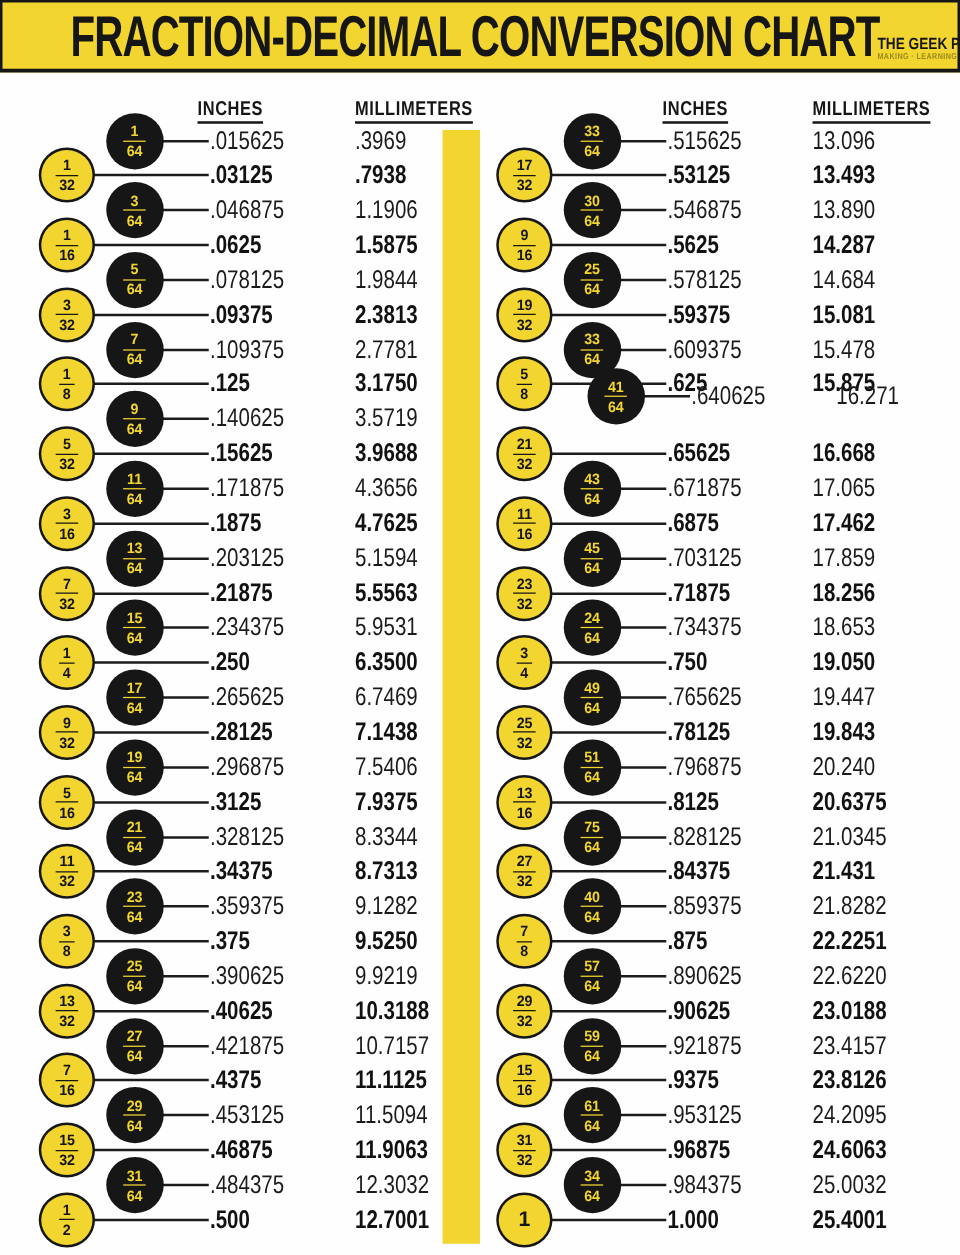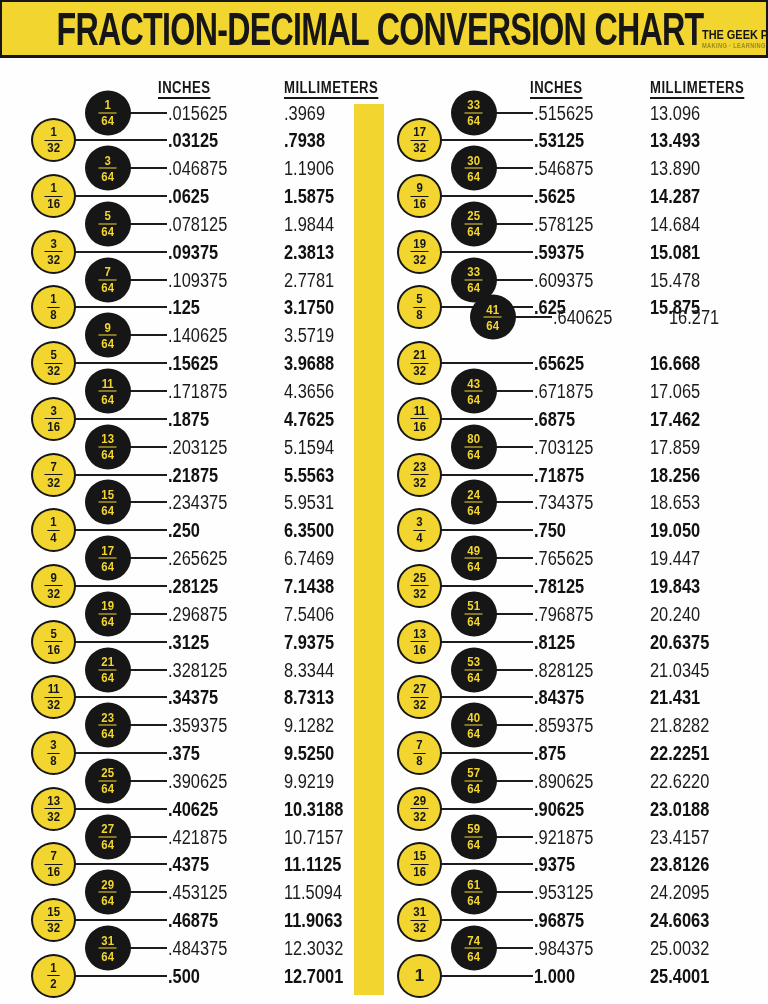--- a/index.html
+++ b/index.html
@@ -569,21 +569,21 @@
             <span class="den">16</span>
           </div>
         </div>
         <span class="val bold" style="left: 534px;">.6875</span>
         <span class="val bold" style="left: 650px;">17.462</span>
       </div>
       <div class="row" style="top: 432.7px;">
         <div class="connector" style="left: 495px; width: 38px;"></div>
         <div class="circle black" style="left: 451px;">
           <div class="frac">
-            <span class="num">80</span>
+            <span class="num">45</span>
             <span class="den">64</span>
           </div>
         </div>
         <span class="val" style="left: 534px;">.703125</span>
         <span class="val" style="left: 650px;">17.859</span>
       </div>
       <div class="row" style="top: 460.55px;">
         <div class="connector" style="left: 439px; width: 94px;"></div>
         <div class="circle yellow" style="left: 397px;">
           <div class="frac">
@@ -657,21 +657,21 @@
             <span class="den">16</span>
           </div>
         </div>
         <span class="val bold" style="left: 534px;">.8125</span>
         <span class="val bold" style="left: 650px;">20.6375</span>
       </div>
       <div class="row" style="top: 655.5px;">
         <div class="connector" style="left: 495px; width: 38px;"></div>
         <div class="circle black" style="left: 451px;">
           <div class="frac">
-            <span class="num">53</span>
+            <span class="num">75</span>
             <span class="den">64</span>
           </div>
         </div>
         <span class="val" style="left: 534px;">.828125</span>
         <span class="val" style="left: 650px;">21.0345</span>
       </div>
       <div class="row" style="top: 683.35px;">
         <div class="connector" style="left: 439px; width: 94px;"></div>
         <div class="circle yellow" style="left: 397px;">
           <div class="frac">
@@ -767,21 +767,21 @@
             <span class="den">32</span>
           </div>
         </div>
         <span class="val bold" style="left: 534px;">.96875</span>
         <span class="val bold" style="left: 650px;">24.6063</span>
       </div>
       <div class="row" style="top: 934px;">
         <div class="connector" style="left: 495px; width: 38px;"></div>
         <div class="circle black" style="left: 451px;">
           <div class="frac">
-            <span class="num">74</span>
+            <span class="num">34</span>
             <span class="den">64</span>
           </div>
         </div>
         <span class="val" style="left: 534px;">.984375</span>
         <span class="val" style="left: 650px;">25.0032</span>
       </div>
       <div class="row" style="top: 961.85px;">
         <div class="connector" style="left: 439px; width: 94px;"></div>
         <div class="circle yellow" style="left: 397px;">
           <span class="whole">1</span>

